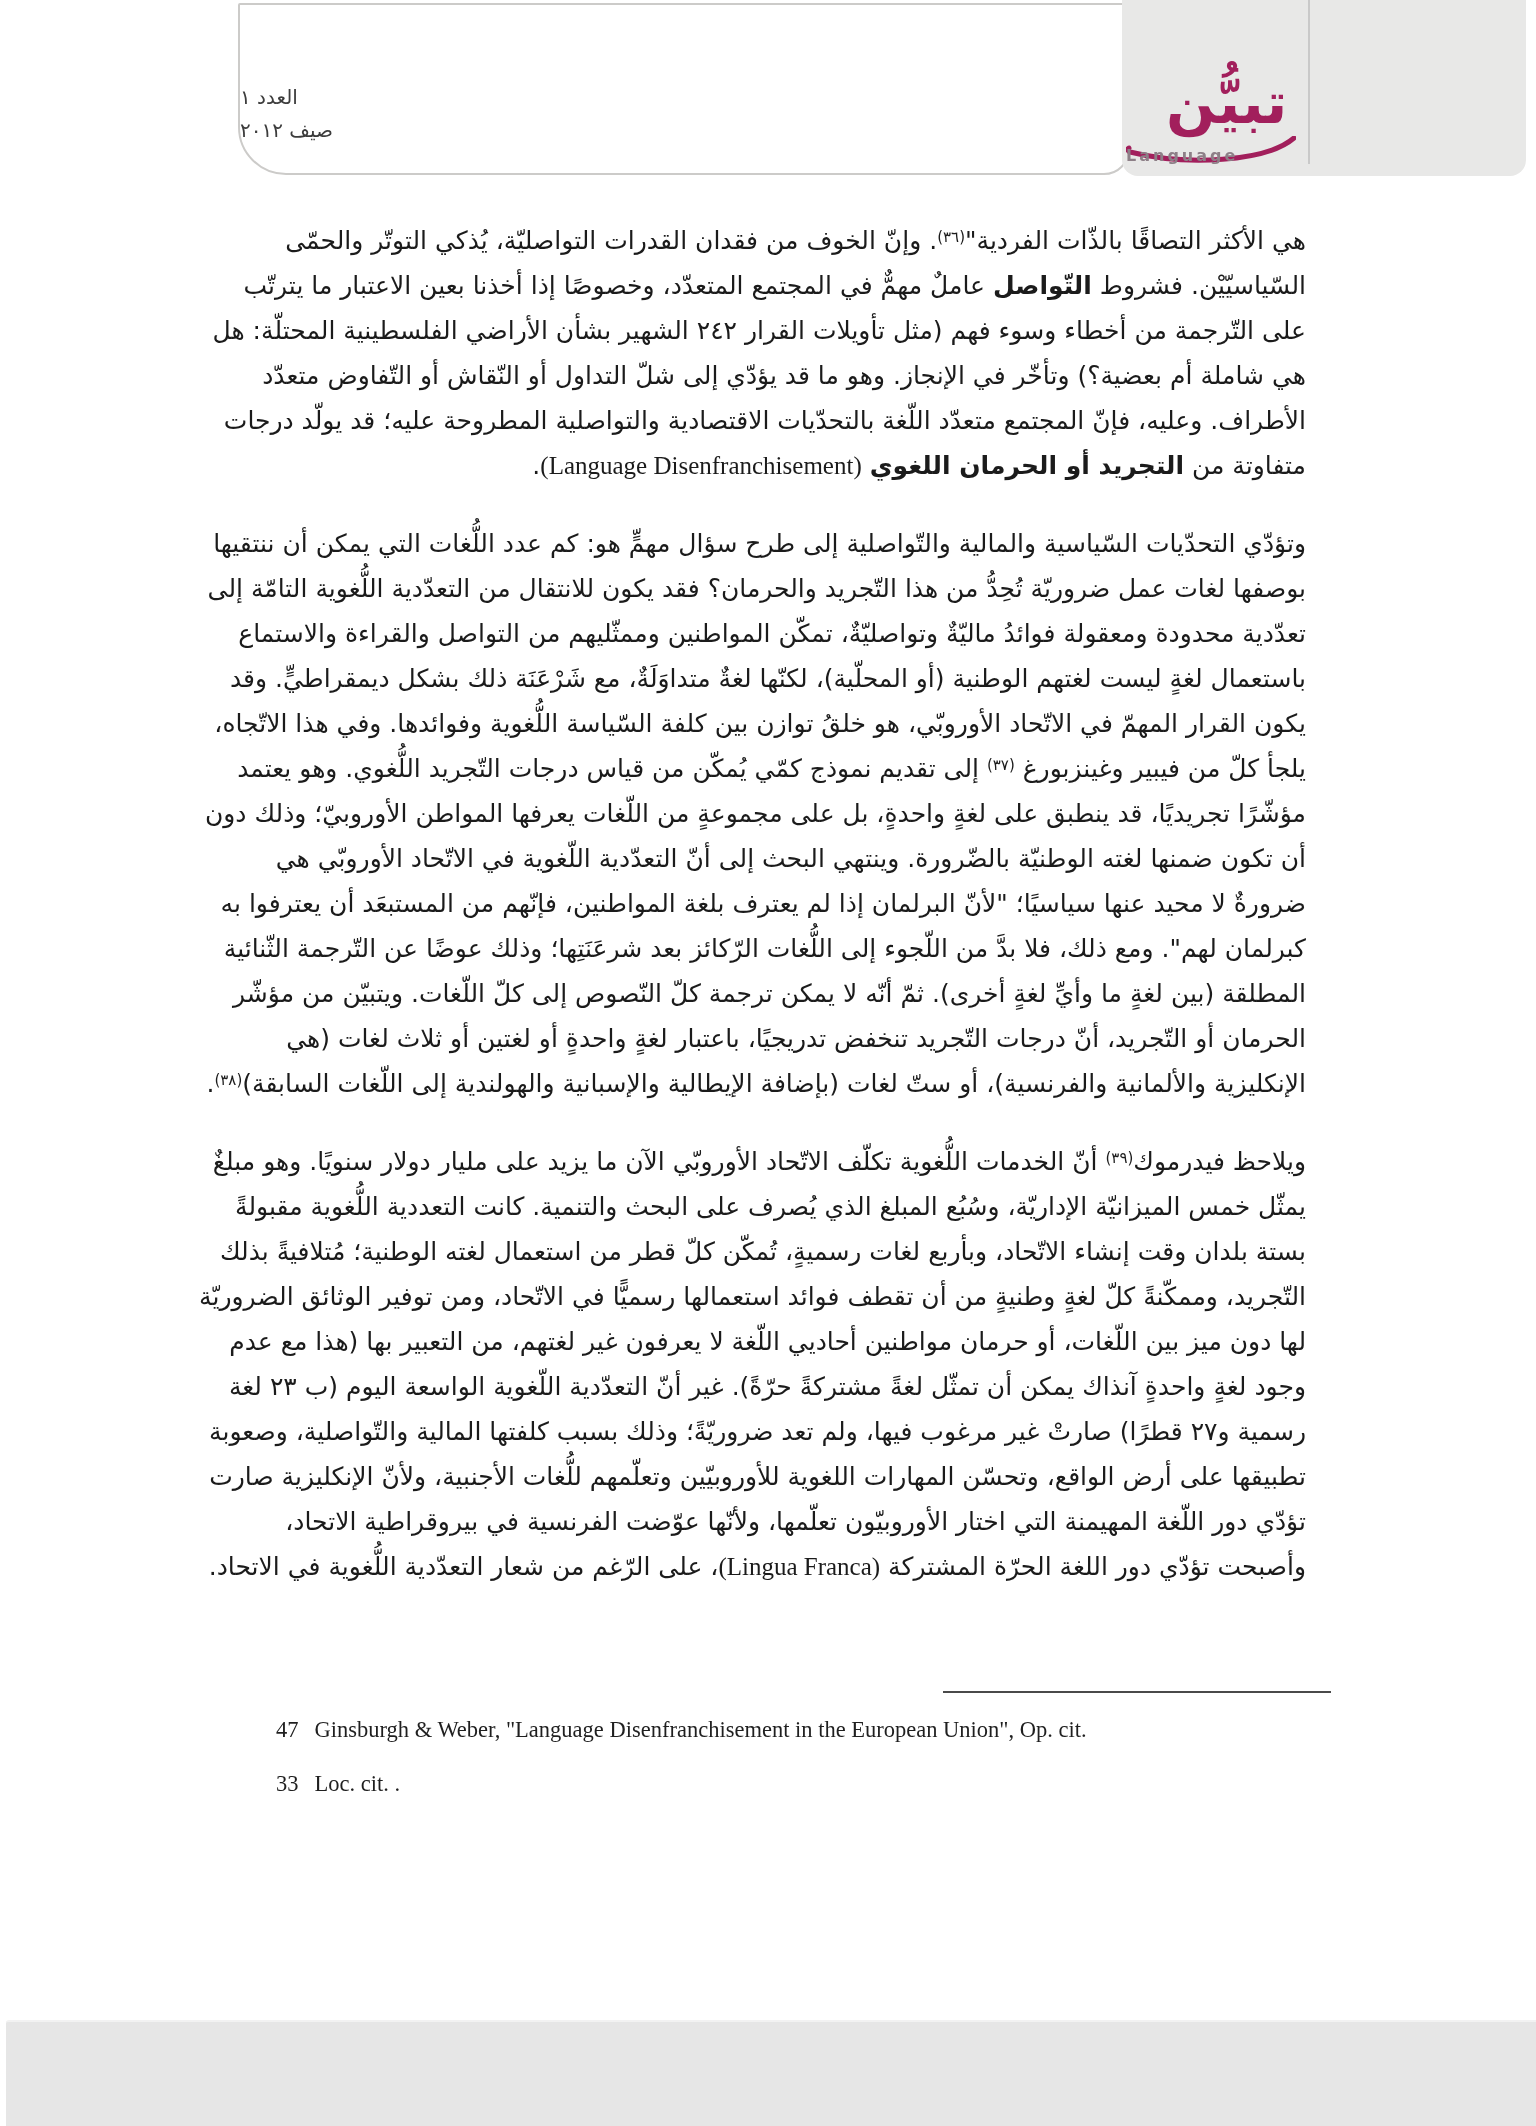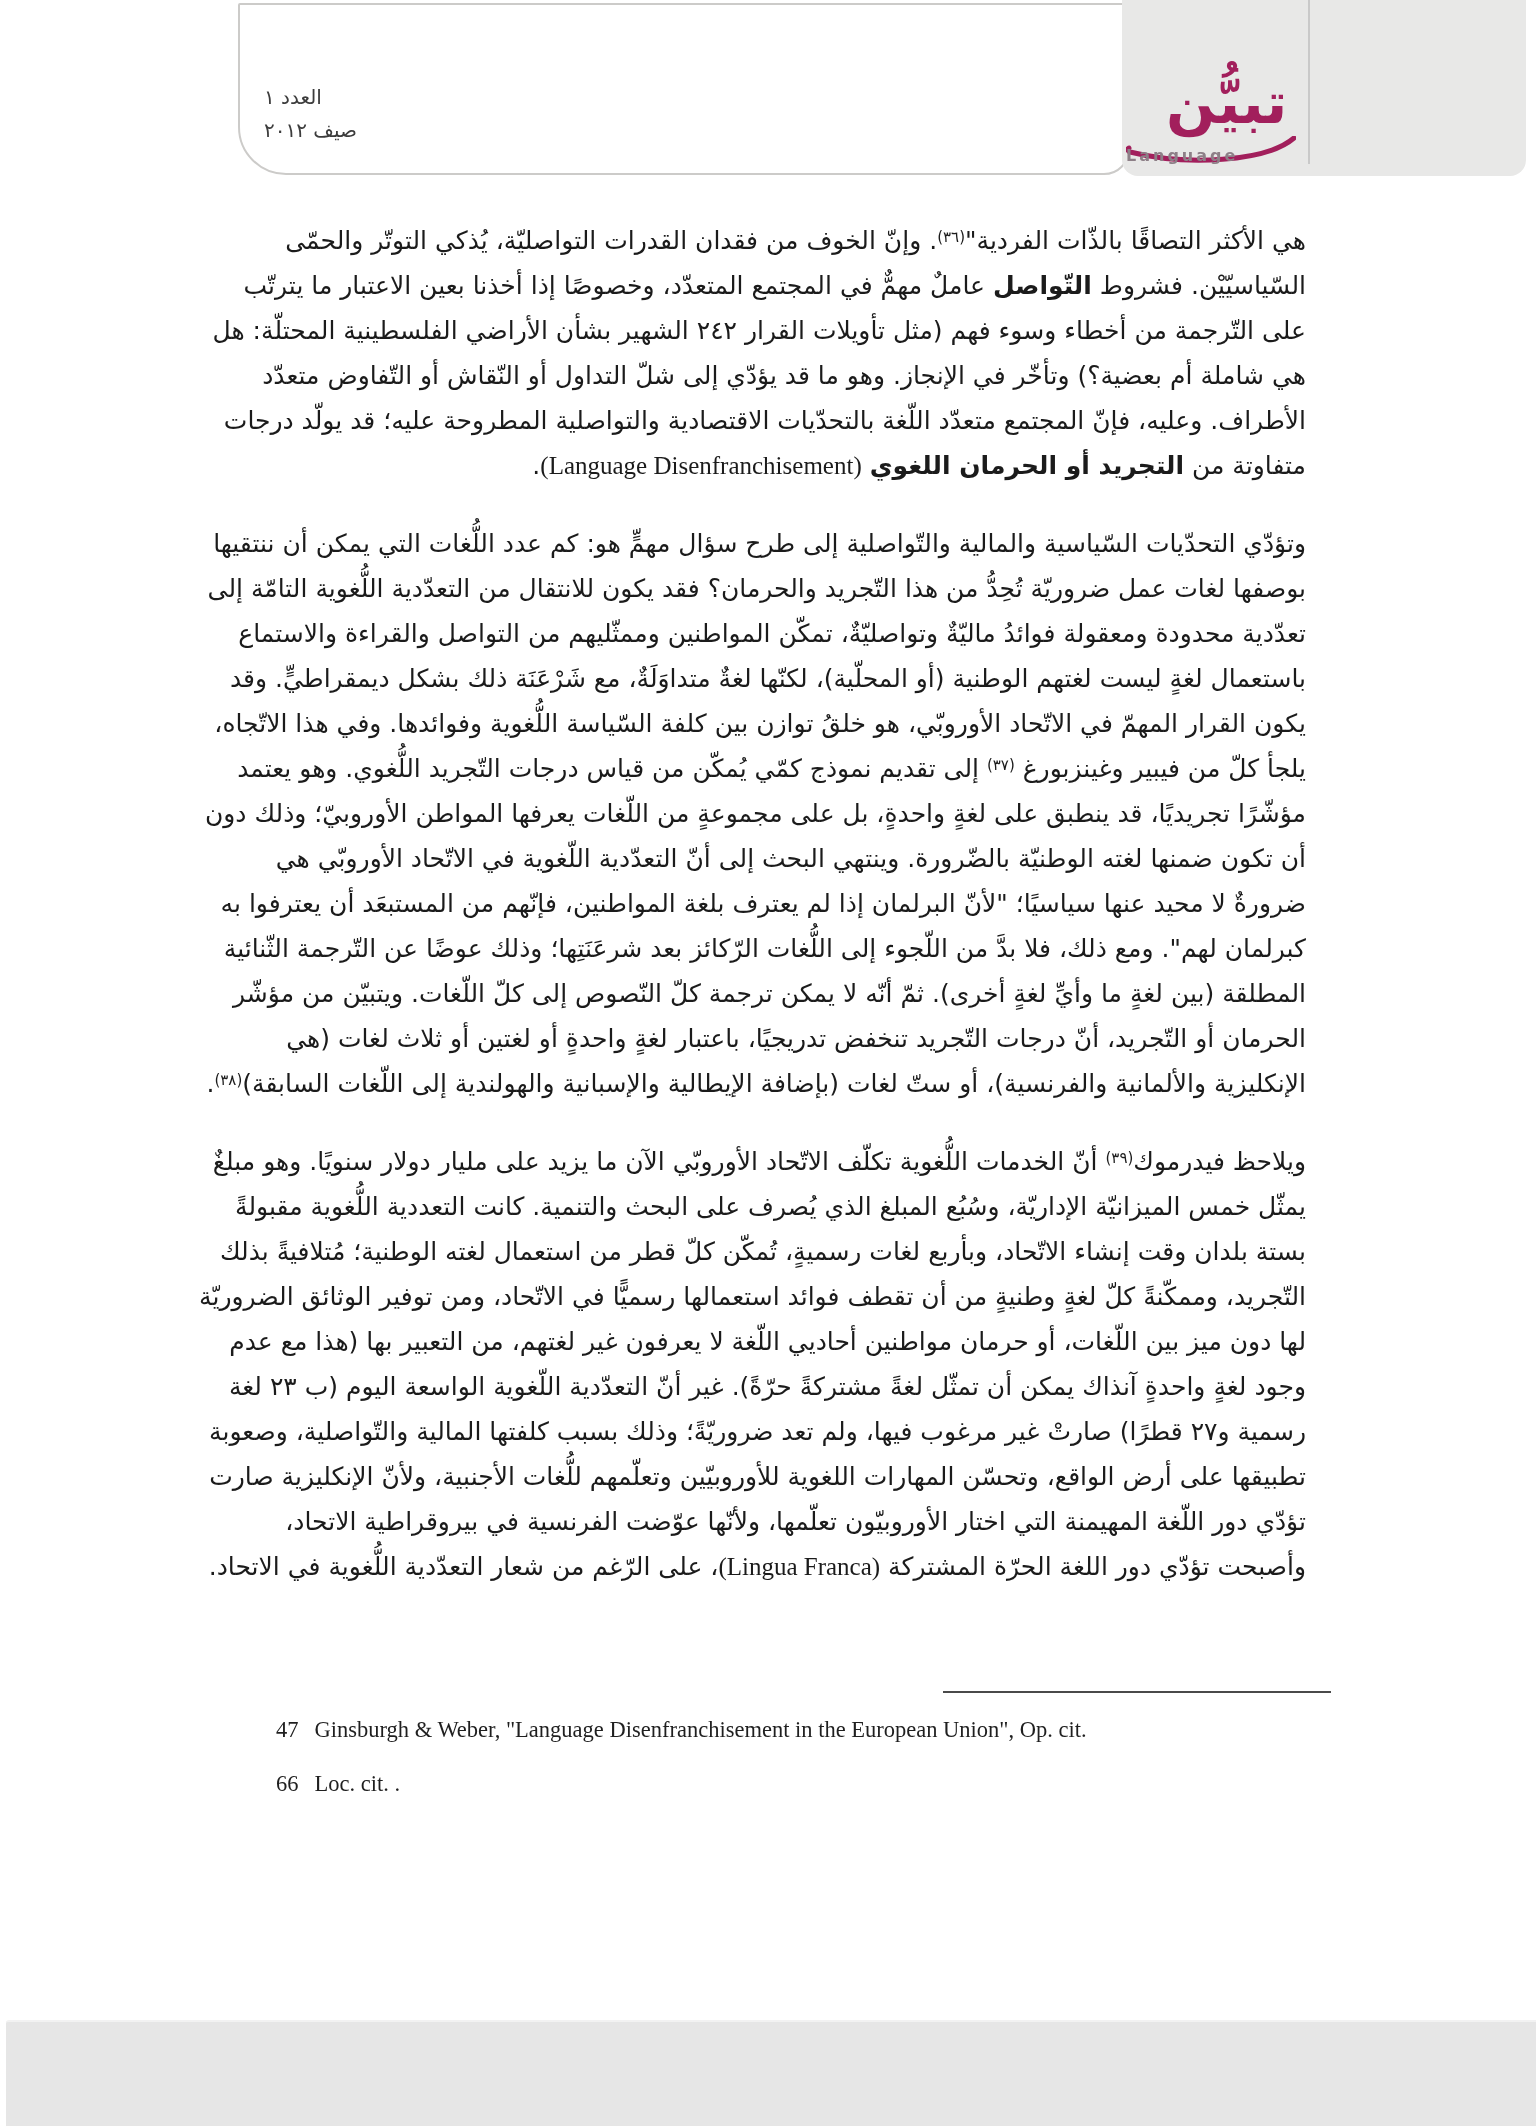--- a/index.html
+++ b/index.html
@@ -21,21 +21,21 @@
   .header-card{
     position:absolute;left:238px;top:3px;width:892px;height:172px;
     background:#fff;border:2px solid var(--card-border,#cccbc9);
     border-radius:2px 2px 26px 48px;box-sizing:border-box;
   }
   .header-meta{
     position:absolute;left:0;top:76px;width:132px;
     direction:rtl;text-align:left;color:#3c3c3c;
     font-size:20px;line-height:33px;white-space:nowrap;
   }
-  .header-meta .line{display:block;padding-left:24px;}
+  .header-meta .line{display:block;}
   .brand-panel{
     position:absolute;left:1122px;top:0;width:404px;height:176px;
     background:var(--panel-gray,#e8e8e7);border-radius:0 0 16px 16px;
   }
   .logo-ar{
     position:absolute;left:44px;top:50px;
     font-size:58px;font-weight:bold;color:var(--brand-magenta,#a21f5c);
     line-height:1;direction:rtl;margin-top:24px;
   }
   .logo-swash{position:absolute;left:4px;top:136px;width:170px;height:30px;}
@@ -107,18 +107,18 @@
   <div class="article" id="article" dir="rtl" lang="ar">
       <p class="para"><span>هي الأكثر التصاقًا بالذّات الفردية"</span><span class="s-sup">(٣٦)</span><span>. وإنّ الخوف من فقدان القدرات التواصليّة، يُذكي التوتّر والحمّى السّياسيّيْن. فشروط </span><span class="s-b">التّواصل</span><span> عاملٌ مهمٌّ في المجتمع المتعدّد، وخصوصًا إذا أخذنا بعين الاعتبار ما يترتّب على التّرجمة من أخطاء وسوء فهم (مثل تأويلات القرار ٢٤٢ الشهير بشأن الأراضي الفلسطينية المحتلّة: هل هي شاملة أم بعضية؟) وتأخّر في الإنجاز. وهو ما قد يؤدّي إلى شلّ التداول أو النّقاش أو التّفاوض متعدّد الأطراف. وعليه، فإنّ المجتمع متعدّد اللّغة بالتحدّيات الاقتصادية والتواصلية المطروحة عليه؛ قد يولّد درجات متفاوتة من </span><span class="s-b">التجريد أو الحرمان اللغوي</span><span> </span><span class="s-latin">(Language Disenfranchisement)</span><span>.</span></p>
       <p class="para"><span>وتؤدّي التحدّيات السّياسية والمالية والتّواصلية إلى طرح سؤال مهمٍّ هو: كم عدد اللُّغات التي يمكن أن ننتقيها بوصفها لغات عمل ضروريّة تُحِدُّ من هذا التّجريد والحرمان؟ فقد يكون للانتقال من التعدّدية اللُّغوية التامّة إلى تعدّدية محدودة ومعقولة فوائدُ ماليّةٌ وتواصليّةٌ، تمكّن المواطنين وممثّليهم من التواصل والقراءة والاستماع باستعمال لغةٍ ليست لغتهم الوطنية (أو المحلّية)، لكنّها لغةٌ متداوَلَةٌ، مع شَرْعَنَة ذلك بشكل ديمقراطيٍّ. وقد يكون القرار المهمّ في الاتّحاد الأوروبّي، هو خلقُ توازن بين كلفة السّياسة اللُّغوية وفوائدها. وفي هذا الاتّجاه، يلجأ كلّ من فيبير وغينزبورغ </span><span class="s-sup">(٣٧)</span><span> إلى تقديم نموذج كمّي يُمكّن من قياس درجات التّجريد اللُّغوي. وهو يعتمد مؤشّرًا تجريديًا، قد ينطبق على لغةٍ واحدةٍ، بل على مجموعةٍ من اللّغات يعرفها المواطن الأوروبيّ؛ وذلك دون أن تكون ضمنها لغته الوطنيّة بالضّرورة. وينتهي البحث إلى أنّ التعدّدية اللّغوية في الاتّحاد الأوروبّي هي ضرورةٌ لا محيد عنها سياسيًا؛ "لأنّ البرلمان إذا لم يعترف بلغة المواطنين، فإنّهم من المستبعَد أن يعترفوا به كبرلمان لهم". ومع ذلك، فلا بدَّ من اللّجوء إلى اللُّغات الرّكائز بعد شرعَنَتِها؛ وذلك عوضًا عن التّرجمة الثّنائية المطلقة (بين لغةٍ ما وأيِّ لغةٍ أخرى). ثمّ أنّه لا يمكن ترجمة كلّ النّصوص إلى كلّ اللّغات. ويتبيّن من مؤشّر الحرمان أو التّجريد، أنّ درجات التّجريد تنخفض تدريجيًا، باعتبار لغةٍ واحدةٍ أو لغتين أو ثلاث لغات (هي الإنكليزية والألمانية والفرنسية)، أو ستّ لغات (بإضافة الإيطالية والإسبانية والهولندية إلى اللّغات السابقة)</span><span class="s-sup">(٣٨)</span><span>.</span></p>
       <p class="para"><span>ويلاحظ فيدرموك</span><span class="s-sup">(٣٩)</span><span> أنّ الخدمات اللُّغوية تكلّف الاتّحاد الأوروبّي الآن ما يزيد على مليار دولار سنويًا. وهو مبلغٌ يمثّل خمس الميزانيّة الإداريّة، وسُبُع المبلغ الذي يُصرف على البحث والتنمية. كانت التعددية اللُّغوية مقبولةً بستة بلدان وقت إنشاء الاتّحاد، وبأربع لغات رسميةٍ، تُمكّن كلّ قطر من استعمال لغته الوطنية؛ مُتلافيةً بذلك التّجريد، وممكّنةً كلّ لغةٍ وطنيةٍ من أن تقطف فوائد استعمالها رسميًّا في الاتّحاد، ومن توفير الوثائق الضروريّة لها دون ميز بين اللّغات، أو حرمان مواطنين أحاديي اللّغة لا يعرفون غير لغتهم، من التعبير بها (هذا مع عدم وجود لغةٍ واحدةٍ آنذاك يمكن أن تمثّل لغةً مشتركةً حرّةً). غير أنّ التعدّدية اللّغوية الواسعة اليوم (ب ٢٣ لغة رسمية و٢٧ قطرًا) صارتْ غير مرغوب فيها، ولم تعد ضروريّةً؛ وذلك بسبب كلفتها المالية والتّواصلية، وصعوبة تطبيقها على أرض الواقع، وتحسّن المهارات اللغوية للأوروبيّين وتعلّمهم للُّغات الأجنبية، ولأنّ الإنكليزية صارت تؤدّي دور اللّغة المهيمنة التي اختار الأوروبيّون تعلّمها، ولأنّها عوّضت الفرنسية في بيروقراطية الاتحاد، وأصبحت تؤدّي دور اللغة الحرّة المشتركة </span><span class="s-latin">(Lingua Franca)</span><span>، على الرّغم من شعار التعدّدية اللُّغوية في الاتحاد.</span></p>
     </div>
 
   <div class="fn-rule"></div>
 
   <div class="footnotes" id="footnotes">
       <div class="fn"><span class="fn-num">47</span><span>Ginsburgh &amp; Weber, "Language Disenfranchisement in the European Union", Op. cit.</span></div>
-      <div class="fn"><span class="fn-num">66</span><span>Loc. cit. .</span></div>
+      <div class="fn"><span class="fn-num">33</span><span>Loc. cit. .</span></div>
     </div>
 
   <div class="bottom-band"></div>
 
 </div>
 
 </body></html>

